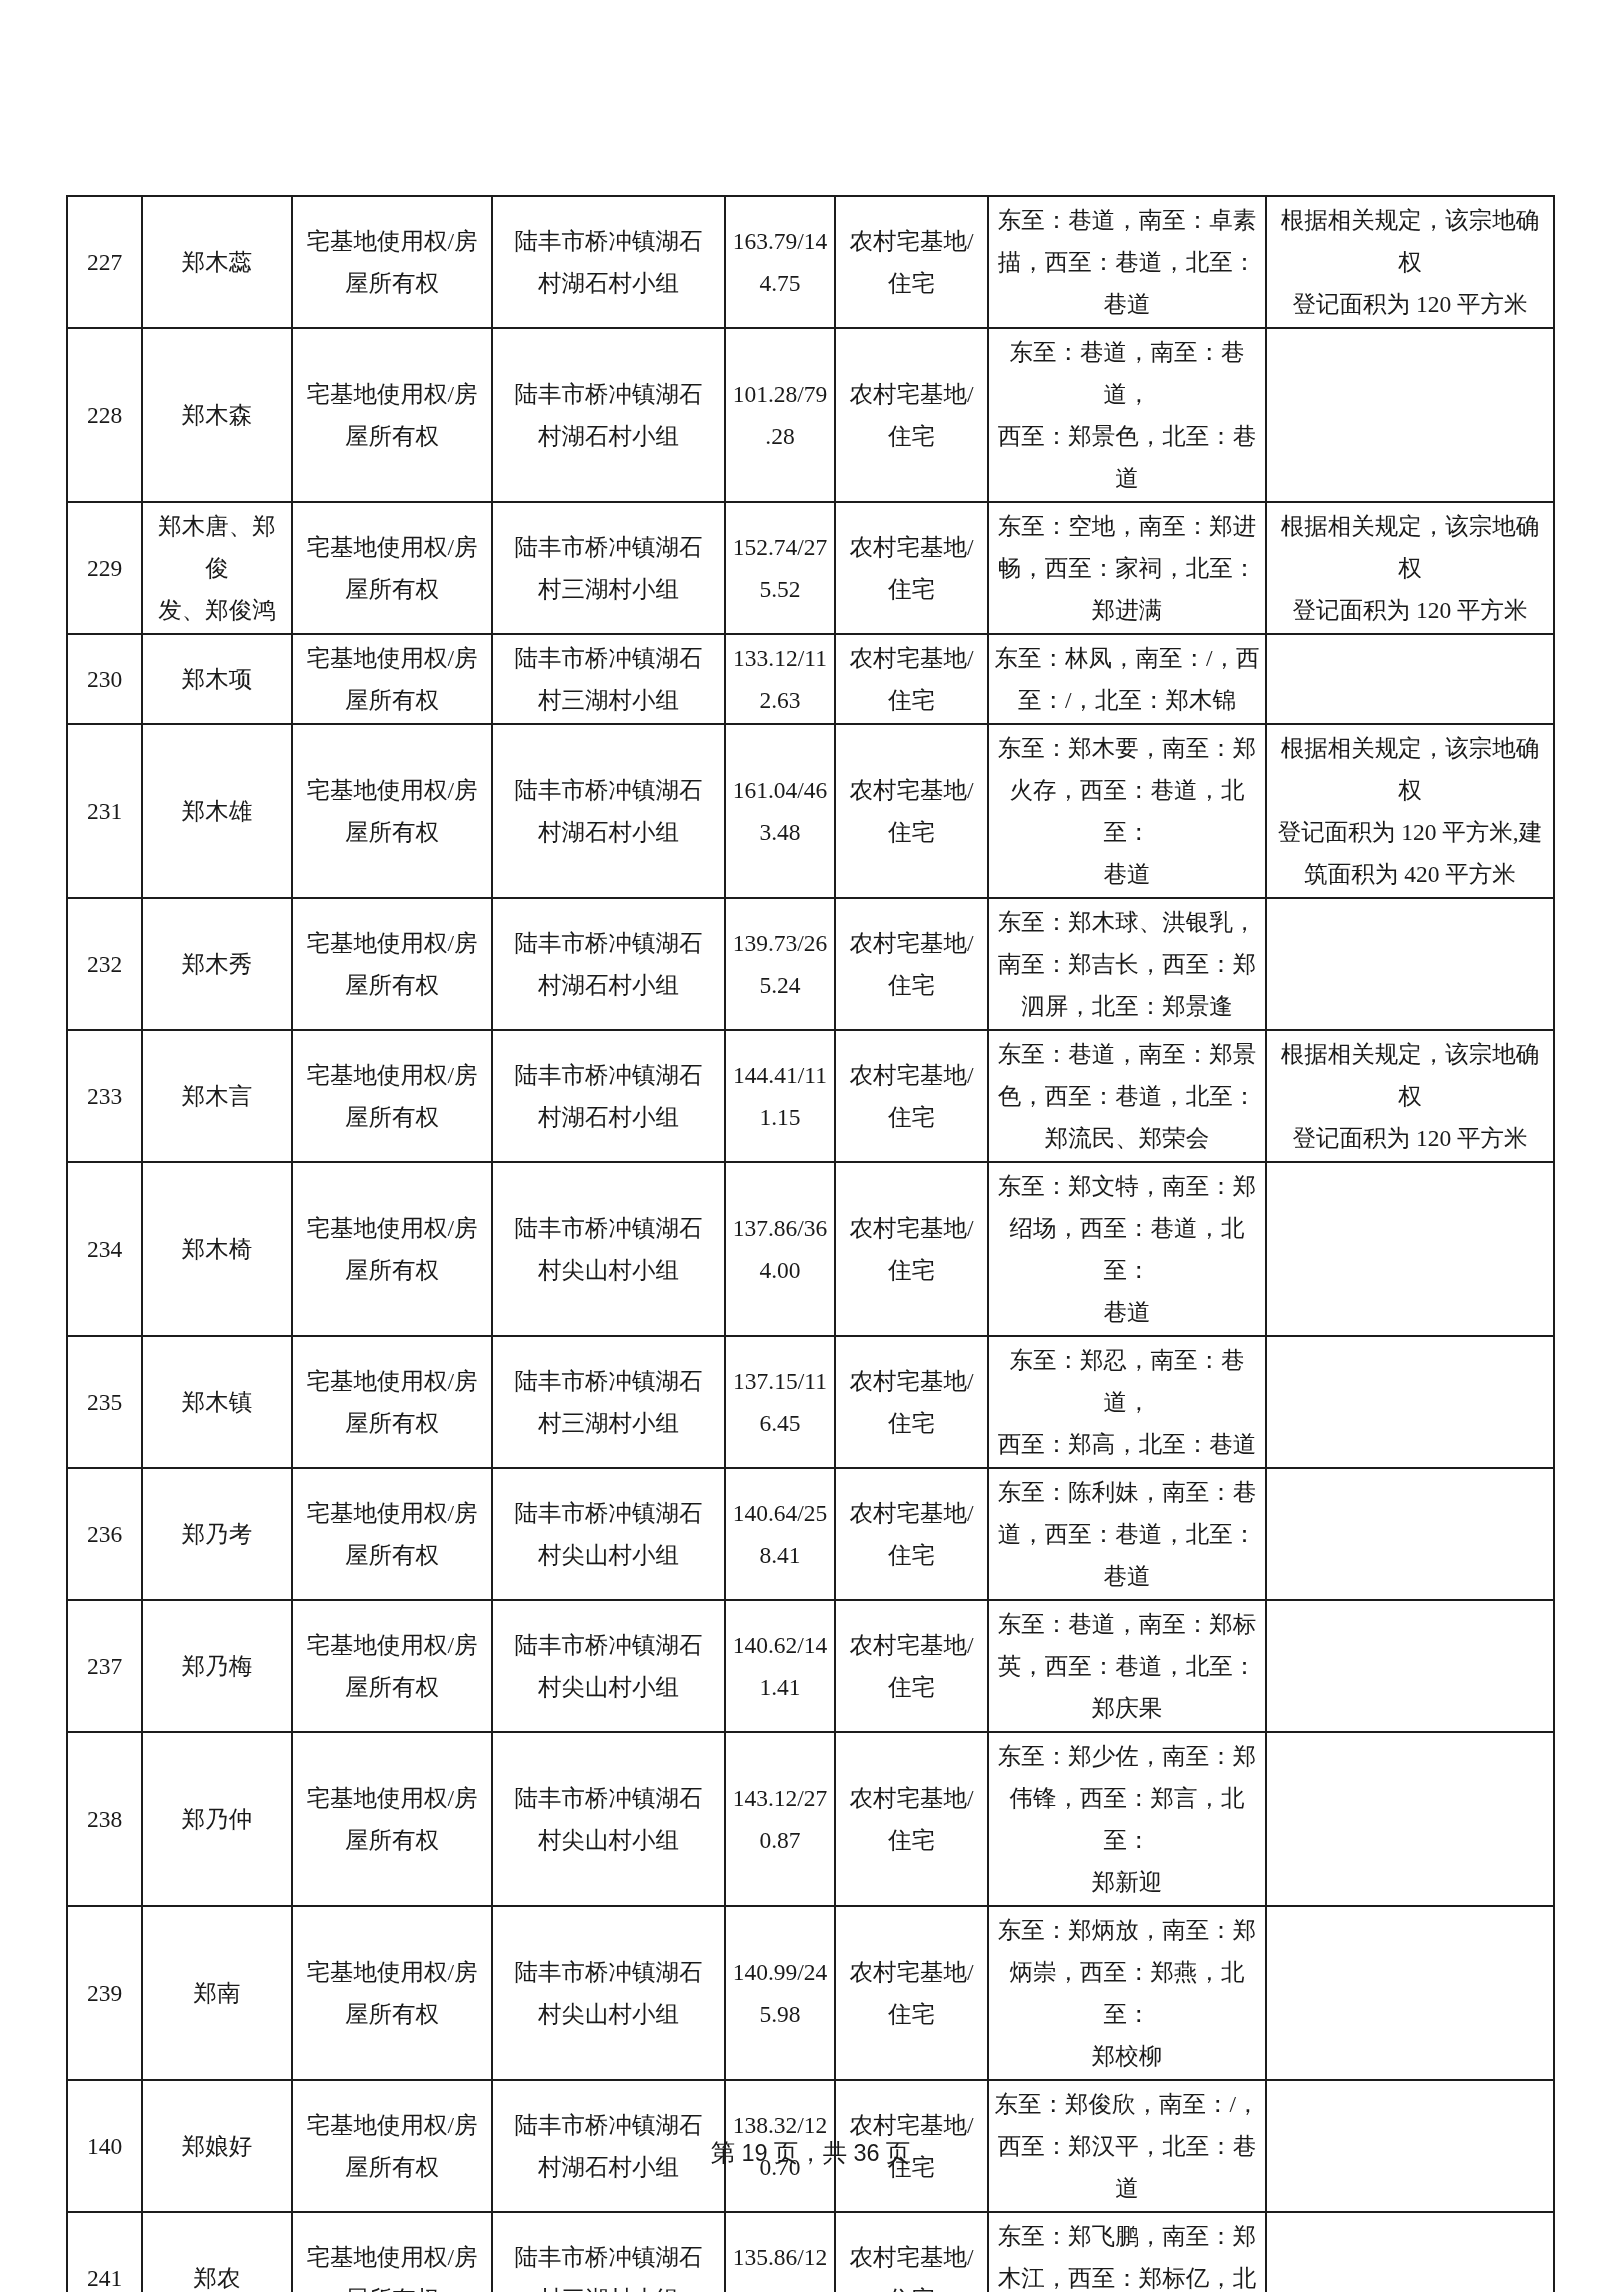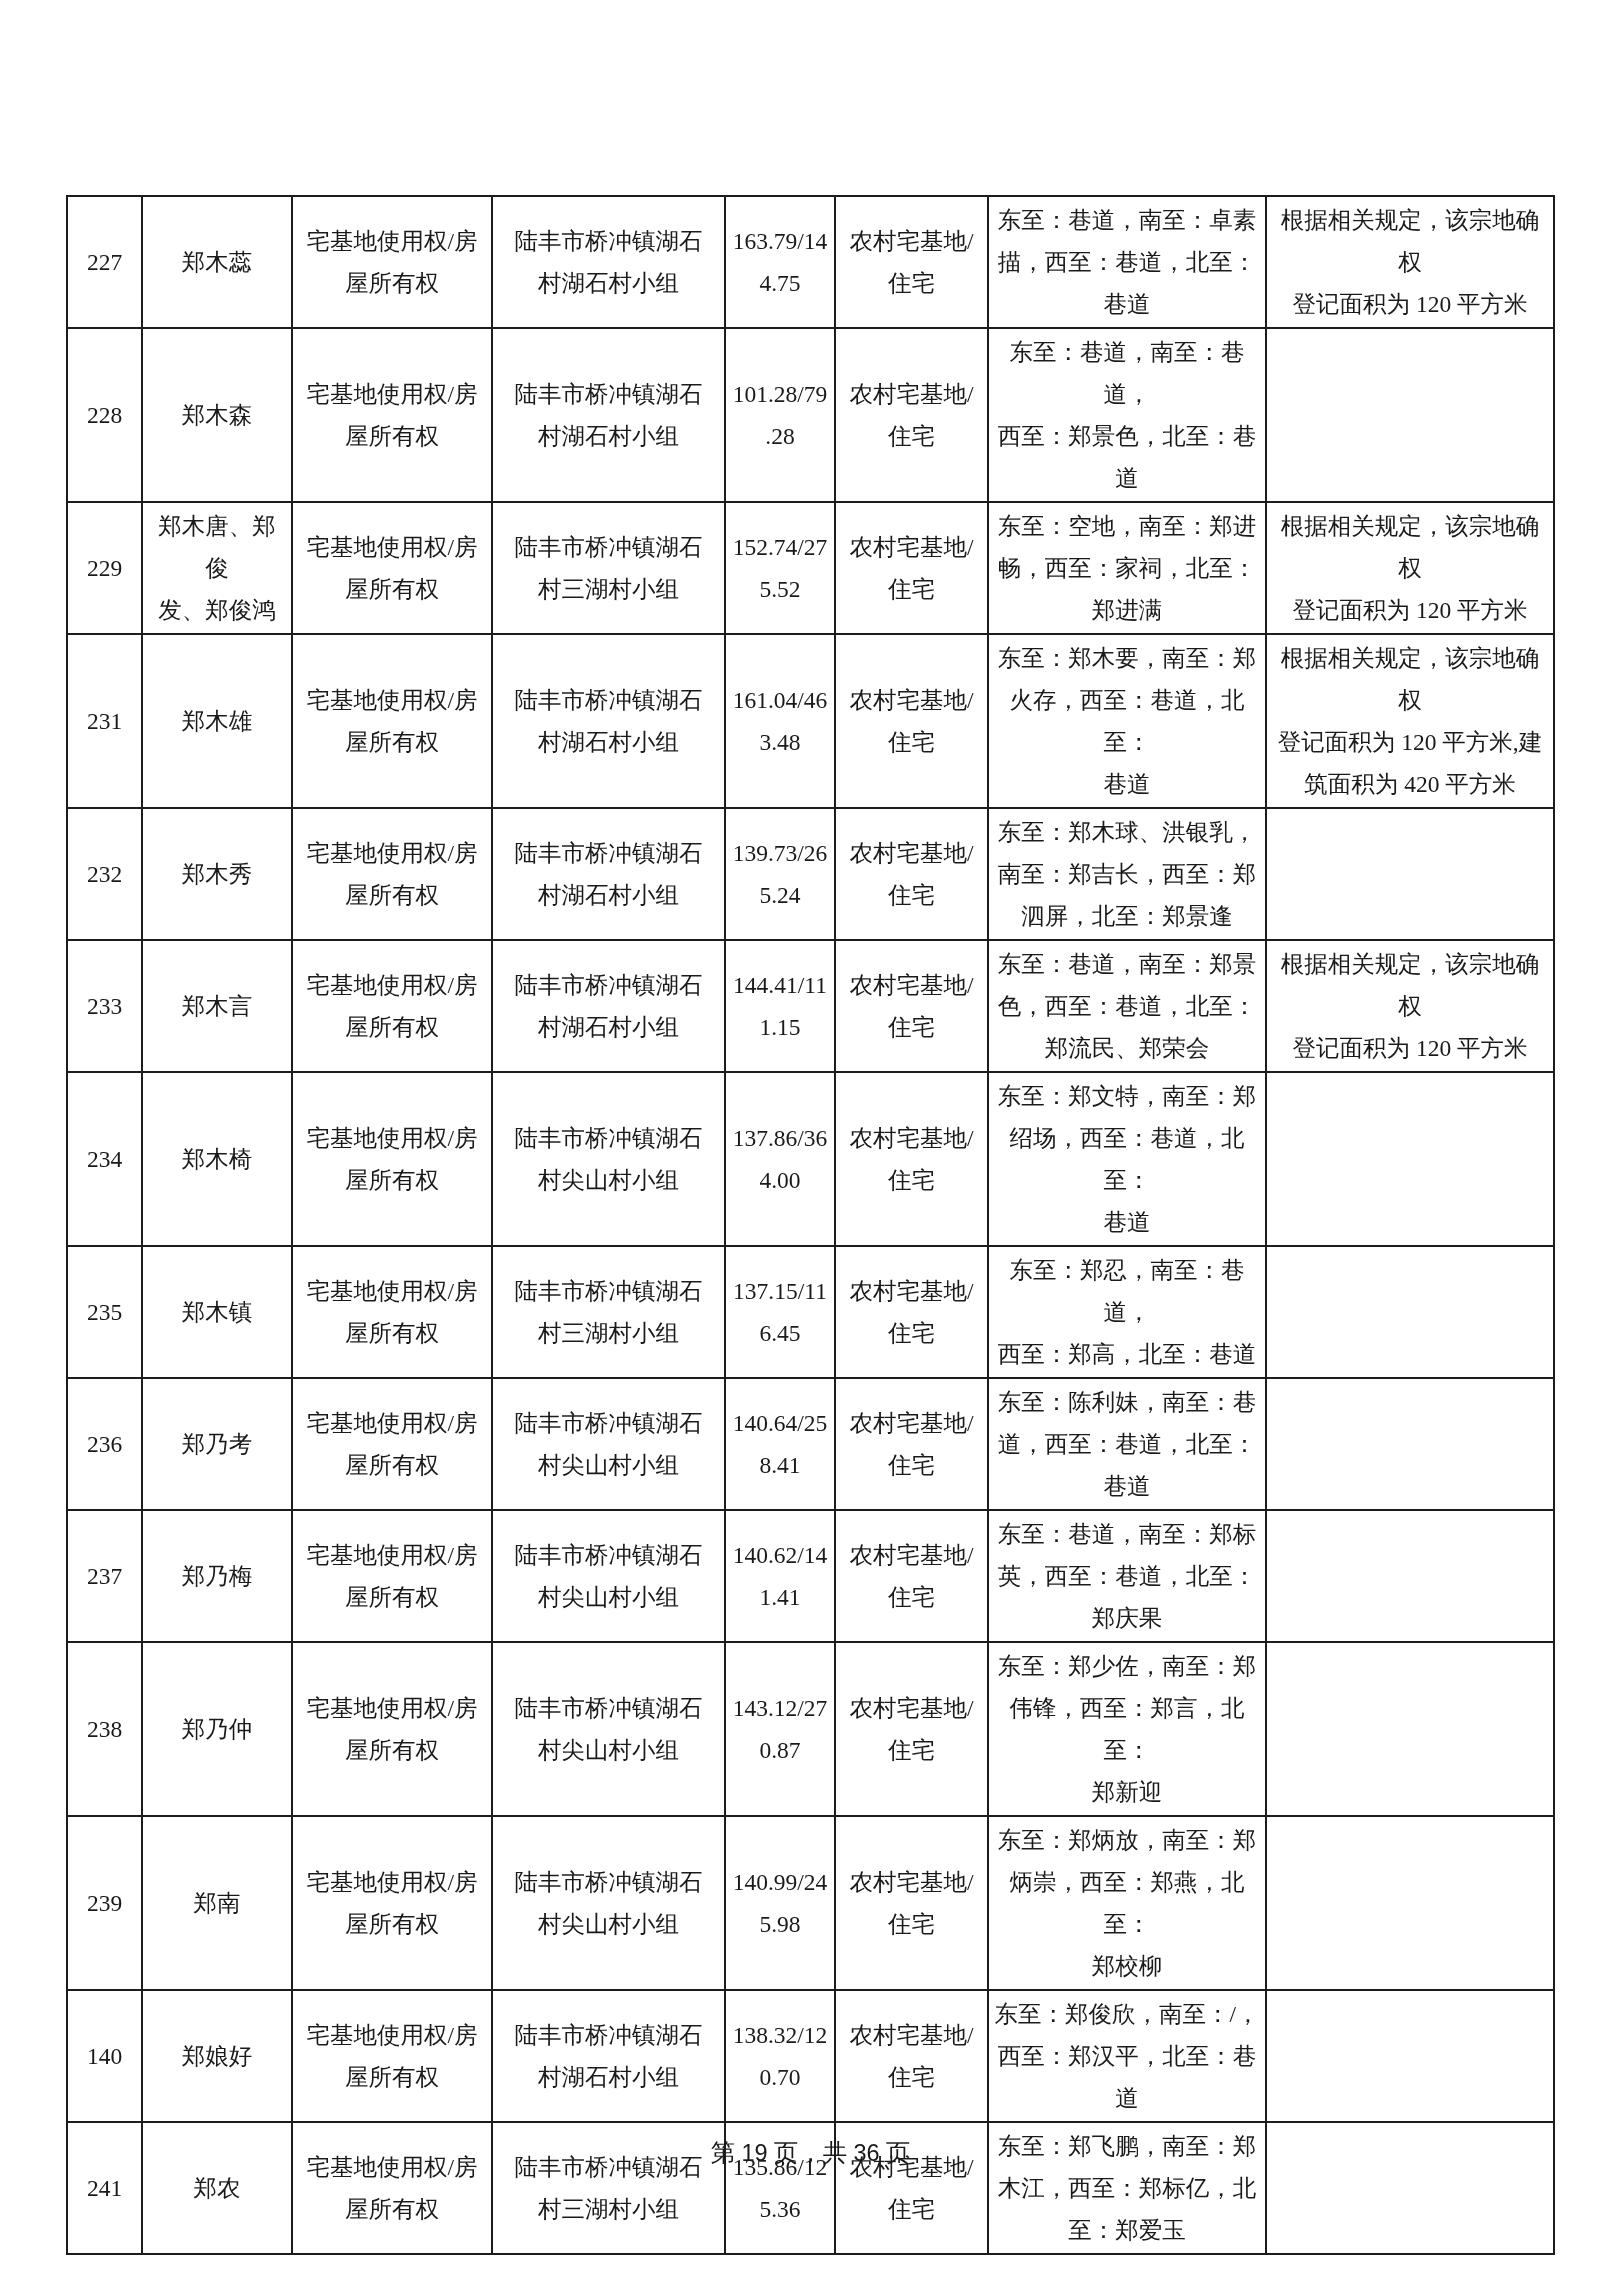--- a/index.html
+++ b/index.html
@@ -133,20 +133,35 @@
 5.52</td>
           <td class="col-land_use">农村宅基地/
 住宅</td>
           <td class="col-boundary">东至：空地，南至：郑进
 畅，西至：家祠，北至：
 郑进满</td>
           <td class="col-remark">根据相关规定，该宗地确权
 登记面积为 120 平方米</td>
         </tr>
         <tr>
+          <td class="col-index">230</td>
+          <td class="col-name">郑木项</td>
+          <td class="col-rights">宅基地使用权/房
+屋所有权</td>
+          <td class="col-location">陆丰市桥冲镇湖石
+村三湖村小组</td>
+          <td class="col-area">133.12/11
+2.63</td>
+          <td class="col-land_use">农村宅基地/
+住宅</td>
+          <td class="col-boundary">东至：林凤，南至：/，西
+至：/，北至：郑木锦</td>
+          <td class="col-remark"></td>
+        </tr>
+        <tr>
           <td class="col-index">231</td>
           <td class="col-name">郑木雄</td>
           <td class="col-rights">宅基地使用权/房
 屋所有权</td>
           <td class="col-location">陆丰市桥冲镇湖石
 村湖石村小组</td>
           <td class="col-area">161.04/46
 3.48</td>
           <td class="col-land_use">农村宅基地/
 住宅</td>

